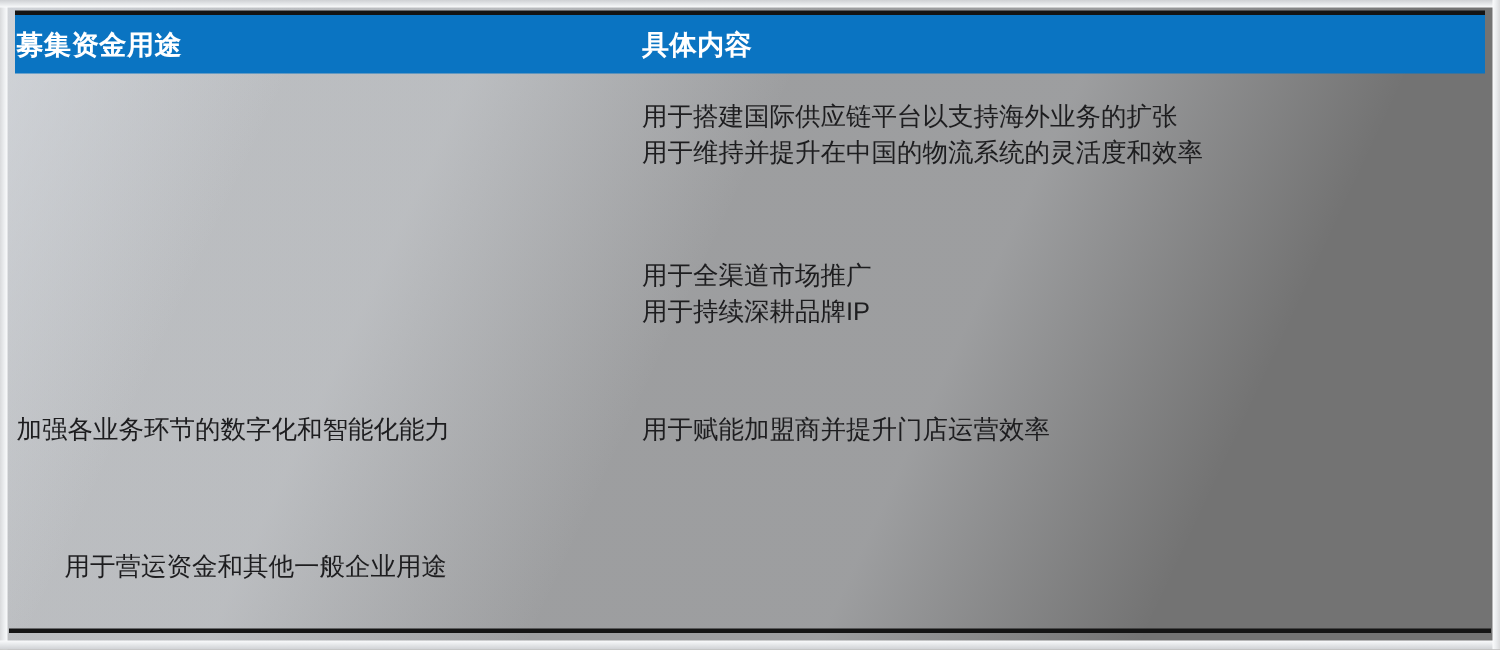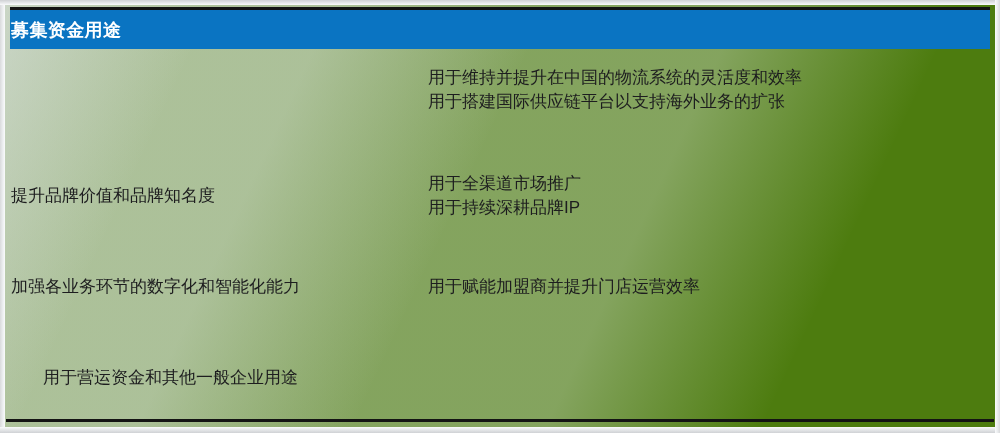--- a/index.html
+++ b/index.html
@@ -8,21 +8,21 @@
     background: #ffffff;
   }
   body {
     font-family: "Liberation Sans", "DejaVu Sans", sans-serif;
   }
   #page {
     position: relative;
     width: 1000px;
     height: 433px;
     overflow: hidden;
-    background: #4d7c0f;
+    background: #737373;
     box-sizing: border-box;
   }
   
   #page::before {
     content: "";
     position: absolute;
     left: 0; top: 0;
     width: 5px; height: 433px;
     background: linear-gradient(to right, #d9dadc 0%, #eceef0 55%, #fafbfc 100%);
     z-index: 5;
@@ -127,29 +127,29 @@
   <div class="edge-bottom"></div>
 
   <div class="rule-top"></div>
 
   <div class="header-band"></div>
 
   <div class="header-cell col-a">
     <span>募集资金用途</span>
   </div>
 
+  <div class="header-cell col-b">
+    <span>具体内容</span>
+  </div>
 
   <div class="cell col-b" style="top: 66px;">
+    <span class="line">用于搭建国际供应链平台以支持海外业务的扩张</span>
     <span class="line">用于维持并提升在中国的物流系统的灵活度和效率</span>
-    <span class="line">用于搭建国际供应链平台以支持海外业务的扩张</span>
   </div>
 
-  <div class="cell col-a" style="top: 184px;">
-    <span class="line">提升品牌价值和品牌知名度</span>
-  </div>
   <div class="cell col-b" style="top: 172px;">
     <span class="line">用于全渠道市场推广</span>
     <span class="line">用于持续深耕品牌IP</span>
   </div>
 
   <div class="cell col-a" style="top: 275px;">
     <span class="line">加强各业务环节的数字化和智能化能力</span>
   </div>
   <div class="cell col-b" style="top: 275px;">
     <span class="line">用于赋能加盟商并提升门店运营效率</span>

